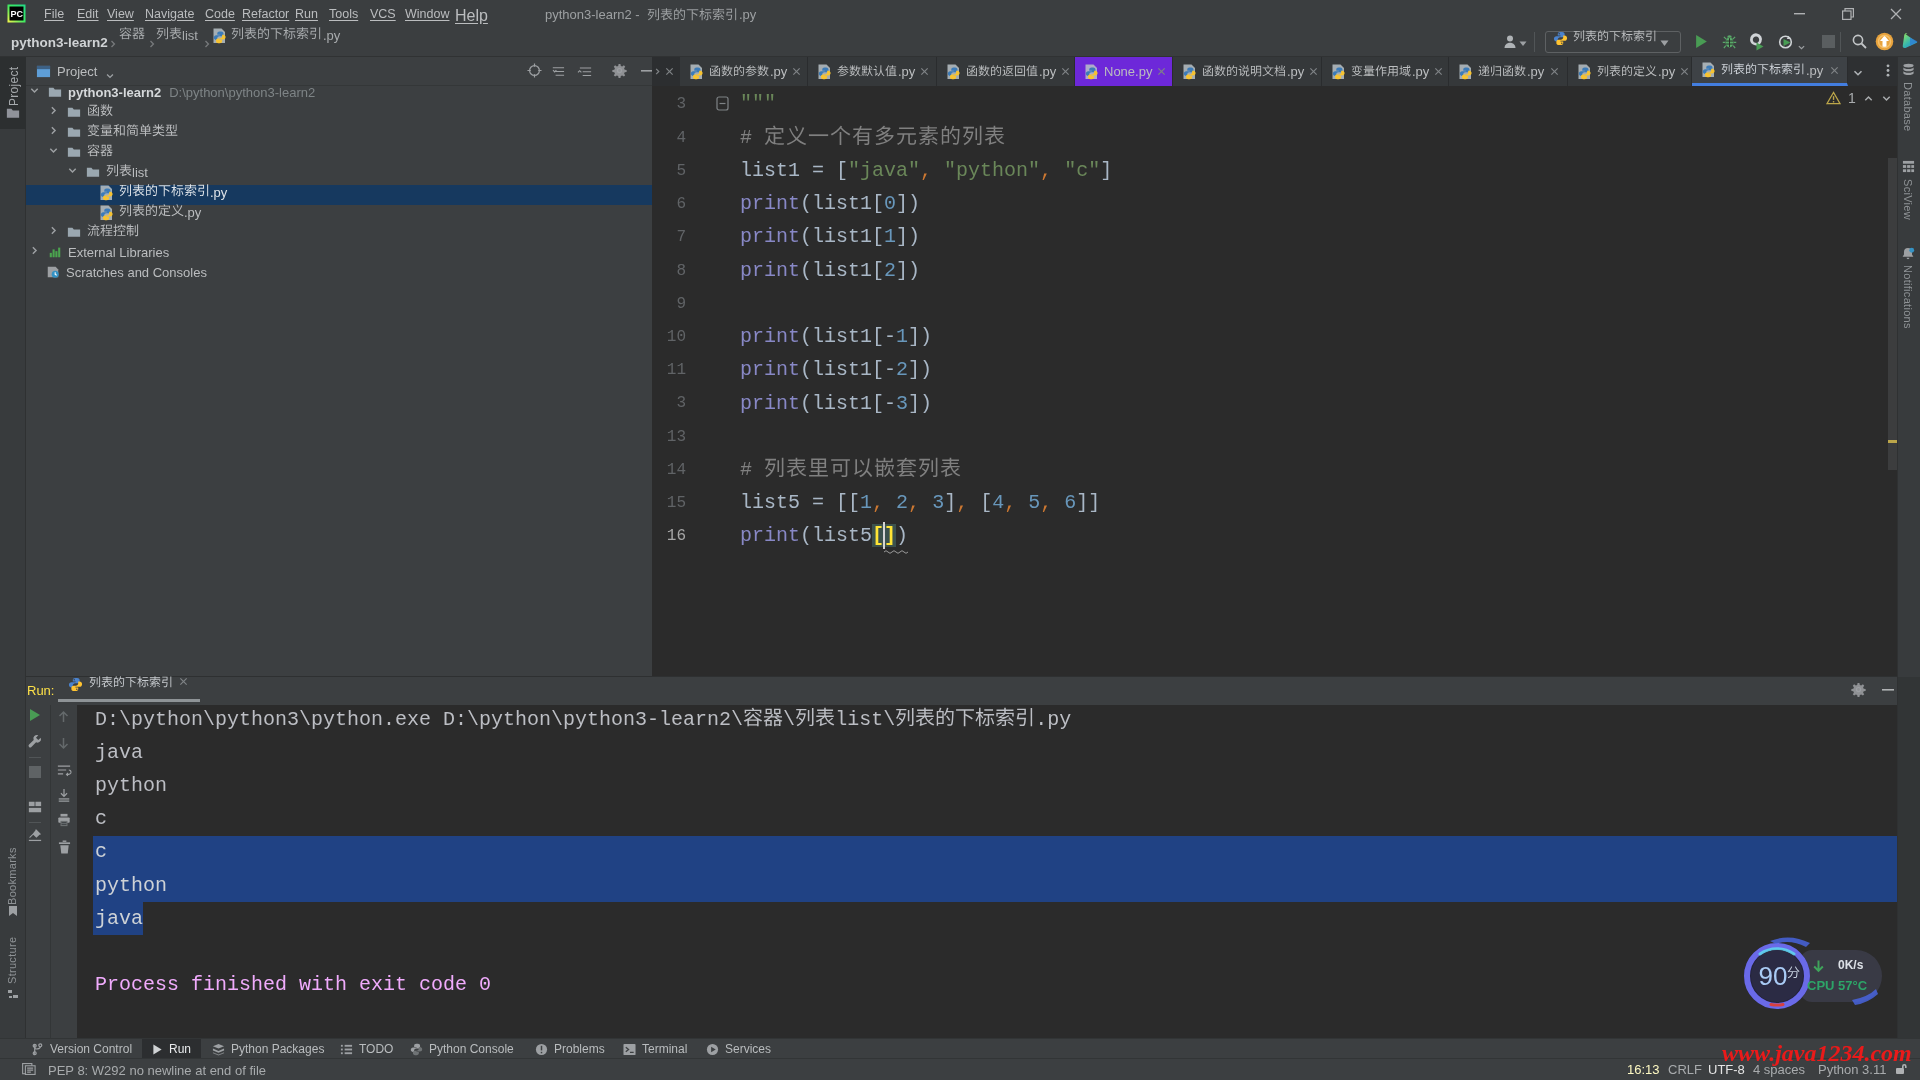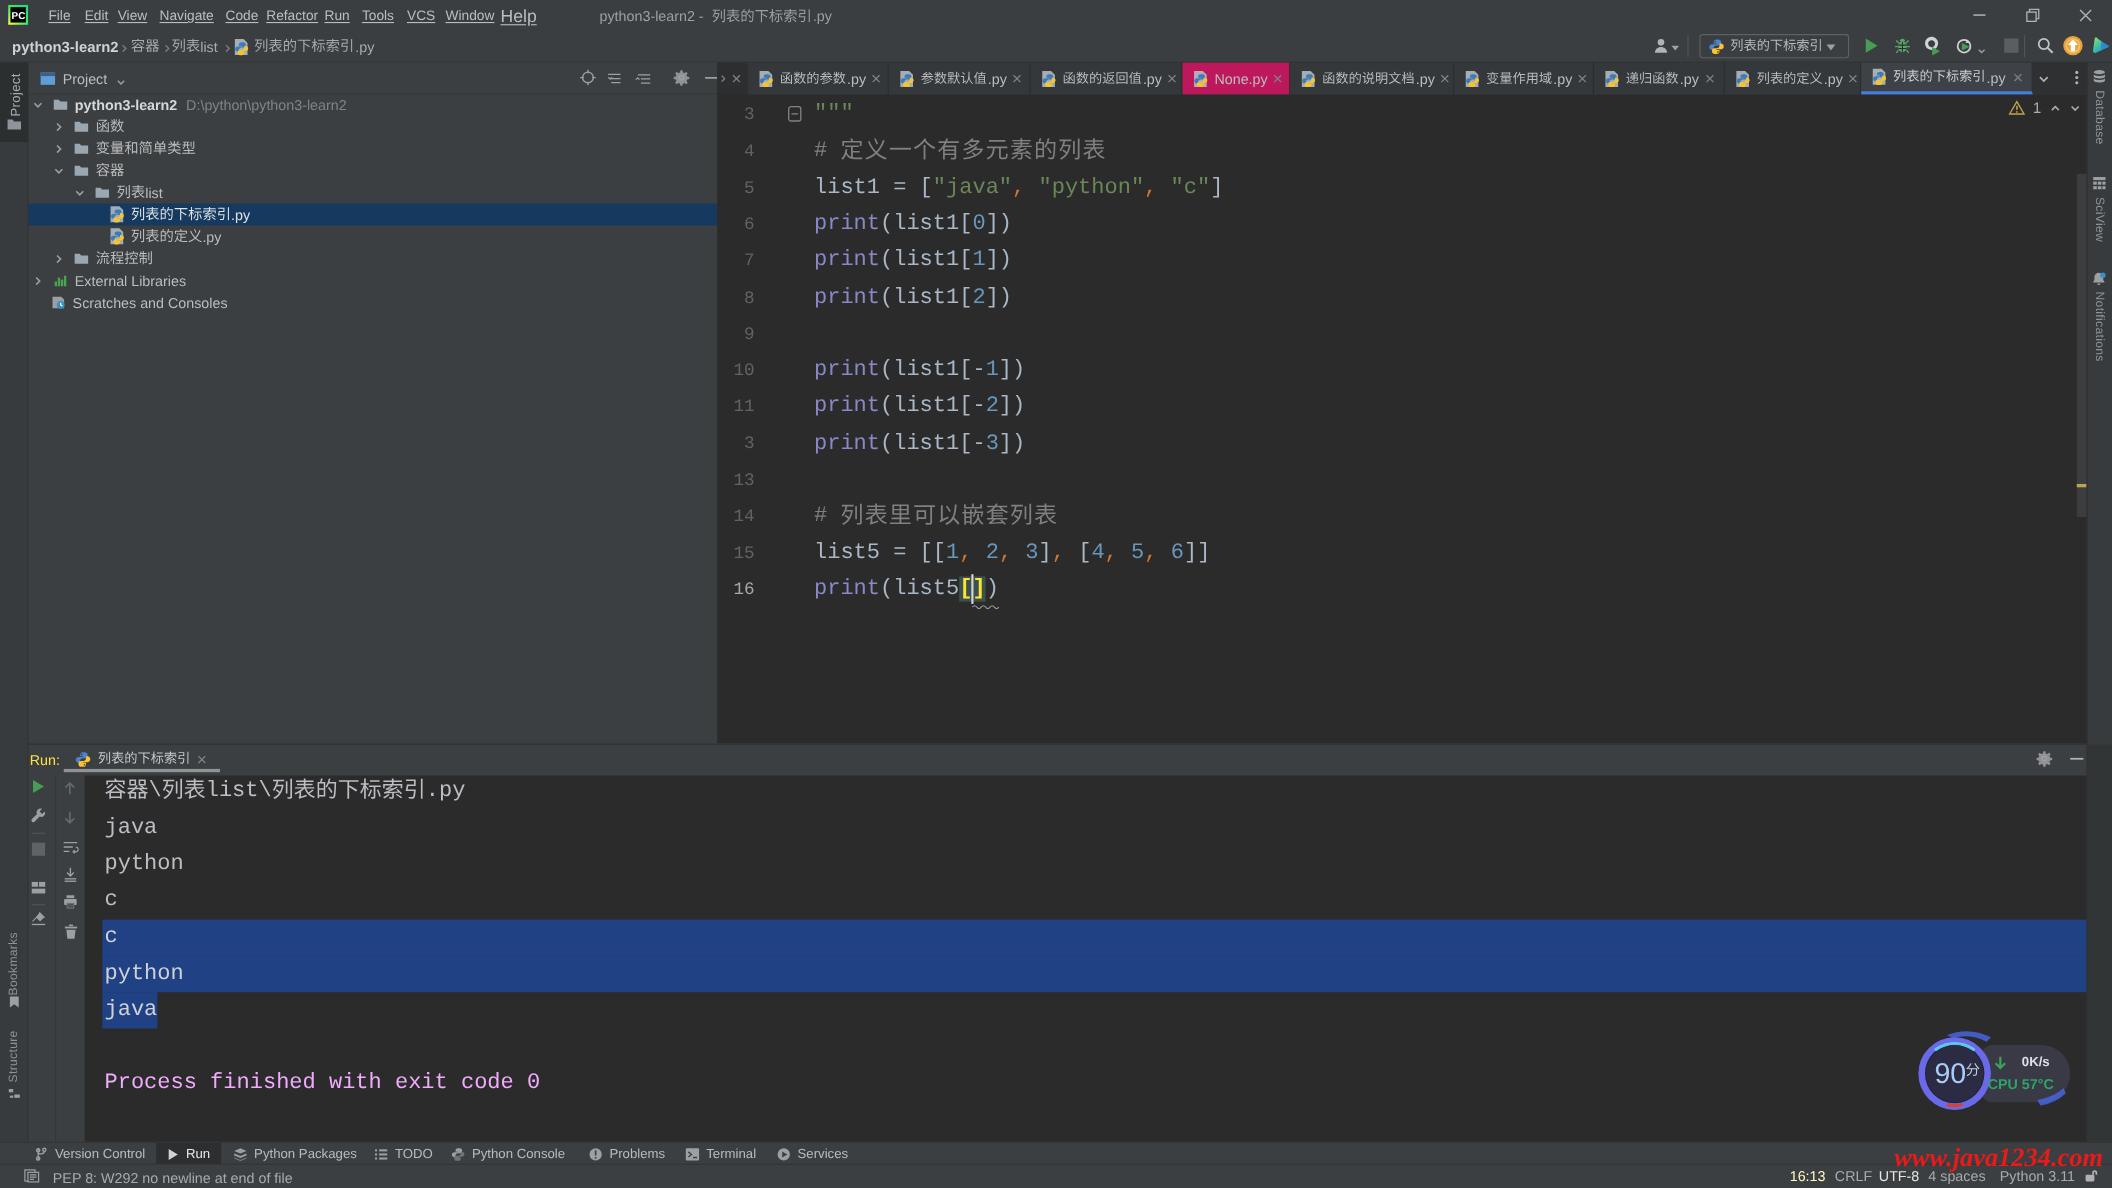--- a/index.html
+++ b/index.html
@@ -1,18 +1,18 @@
 <!DOCTYPE html>
 <html><head><meta charset="utf-8"><style>
 *{margin:0;padding:0;box-sizing:border-box}
 html,body{width:1920px;height:1080px;overflow:hidden;background:#3C3F41;font-family:"Liberation Sans",sans-serif}
 .abs{position:absolute}
 svg{overflow:visible}
 .ck{display:block}
-.row{position:absolute;display:flex;align-items:center;white-space:pre}
+.row{position:absolute;display:flex;white-space:pre}
 #titlebar{left:0;top:0;width:1920px;height:28px;background:#3B3E40;color:#BBBDBF;font-size:13px}
 #crumbs{left:0;top:28px;width:1920px;height:29px;background:#3B3E40;border-bottom:1px solid #303233;color:#A9ACAE;font-size:13px}
 #leftstripe{left:0;top:57px;width:26px;height:981px;background:#383B3D;border-right:1px solid #2F3132}
 #projpanel{left:26px;top:57px;width:626px;height:619px;background:#3C3F41}
 #projheader{left:26px;top:57px;width:626px;height:29px;background:#3C3F41;border-bottom:1px solid #343738}
 #tabbar{left:652px;top:57px;width:1245px;height:29px;background:#2E3032}
 #editor{left:652px;top:86px;width:1245px;height:590px;background:#2B2B2B}
 #runpanel{left:26px;top:676px;width:1871px;height:362px;background:#3C3F41;border-top:1px solid #2E3031}
 #console{left:77px;top:705px;width:1820px;height:333px;background:#2B2B2B}
 #bottombar{left:0px;top:1038px;width:1920px;height:20px;background:#3C3F41;border-top:1px solid #323536}
@@ -407,21 +407,21 @@
         <use href="#u503c" x="5000"></use>
       </g>
     </svg>
     <span class="lbl" style="margin-left:-4px">.py</span>
     <span style="margin-left:auto;display:flex">
       <svg width="9" height="9" viewBox="0 0 10 10">
         <path stroke="#7F8386" stroke-width="1.3" d="M1.5 1.5 8.5 8.5M8.5 1.5 1.5 8.5"></path>
       </svg>
     </span>
   </div>
-<div class="tab abs" style="left:1075px;top:57px;width:98px;background:#be185d;">
+<div class="tab abs" style="left:1075px;top:57px;width:98px;background:#6d28d9;">
     <span style="display:flex">
       <svg class="pyi" width="16" height="16" viewBox="0 0 16 16">
         <path fill="#B9C2C8" d="M2.5 0.5h8l3.5 3.5v11h-11.5z" opacity="0.85"></path>
         <g transform="translate(2.0,2.6) scale(0.84)">
           <path fill="#3C7BB8" d="M7.9 1C6.1 1 5.1 1.9 5.1 3.3V4.9H8.1V5.5H3.7C2.2 5.5 1 6.7 1 8.3C1 9.9 2.2 11.1 3.7 11.1H5.1V9.3C5.1 7.8 6.3 6.7 7.8 6.7H10.2C11.4 6.7 12.4 5.7 12.4 4.5V3.3C12.4 1.9 11.2 1 9.8 1H7.9Z"></path>
           <path fill="#F7C331" d="M10.9 4.9V6.7C10.9 8.2 9.7 9.4 8.2 9.4H5.8C4.6 9.4 3.6 10.3 3.6 11.5V12.7C3.6 14.1 4.8 15 6.2 15H8.1C9.9 15 10.9 14.1 10.9 12.7V11.1H7.9V10.5H12.3C13.8 10.5 15 9.3 15 7.7C15 6.1 13.8 4.9 12.3 4.9H10.9Z"></path>
         </g>
       </svg>
     </span>
     <span class="lbl">None.py</span>
@@ -735,21 +735,21 @@
   </svg>
 <svg class="abs" style="left:58px;top:840px" width="13" height="14" viewBox="0 0 14 15">
     <g fill="#9DA0A3">
       <rect x="1" y="2.5" width="12" height="1.8"></rect>
       <rect x="5" y="0.5" width="4" height="1.5"></rect>
       <path d="M2.5 5.5h9L10.5 14.5h-7z"></path>
     </g>
   </svg>
 <div id="console" class="abs"></div>
 <div class="abs" style="left:50px;top:705px;width:1px;height:333px;background:#333637"></div>
-<div class="co" style="left:95px;top:702.5px"><svg class="ck " width="40.0" height="20" viewBox="0 0 40.0 20">
+<div class="co" style="left:95px;top:702.5px"><span style="color:#BCBEC4">D:\python\python3\python.exe D:\python\python3-learn2\</span><svg class="ck " width="40.0" height="20" viewBox="0 0 40.0 20">
       <g fill="#BCBEC4" transform="translate(0,15.6) scale(0.02)">
         <use href="#u5bb9" x="0"></use>
         <use href="#u5668" x="1000"></use>
       </g>
     </svg><span style="color:#BCBEC4">\</span><svg class="ck " width="40.0" height="20" viewBox="0 0 40.0 20">
       <g fill="#BCBEC4" transform="translate(0,15.6) scale(0.02)">
         <use href="#u5217" x="0"></use>
         <use href="#u8868" x="1000"></use>
       </g>
     </svg><span style="color:#BCBEC4">list\</span><svg class="ck " width="140.0" height="20" viewBox="0 0 140.0 20">

